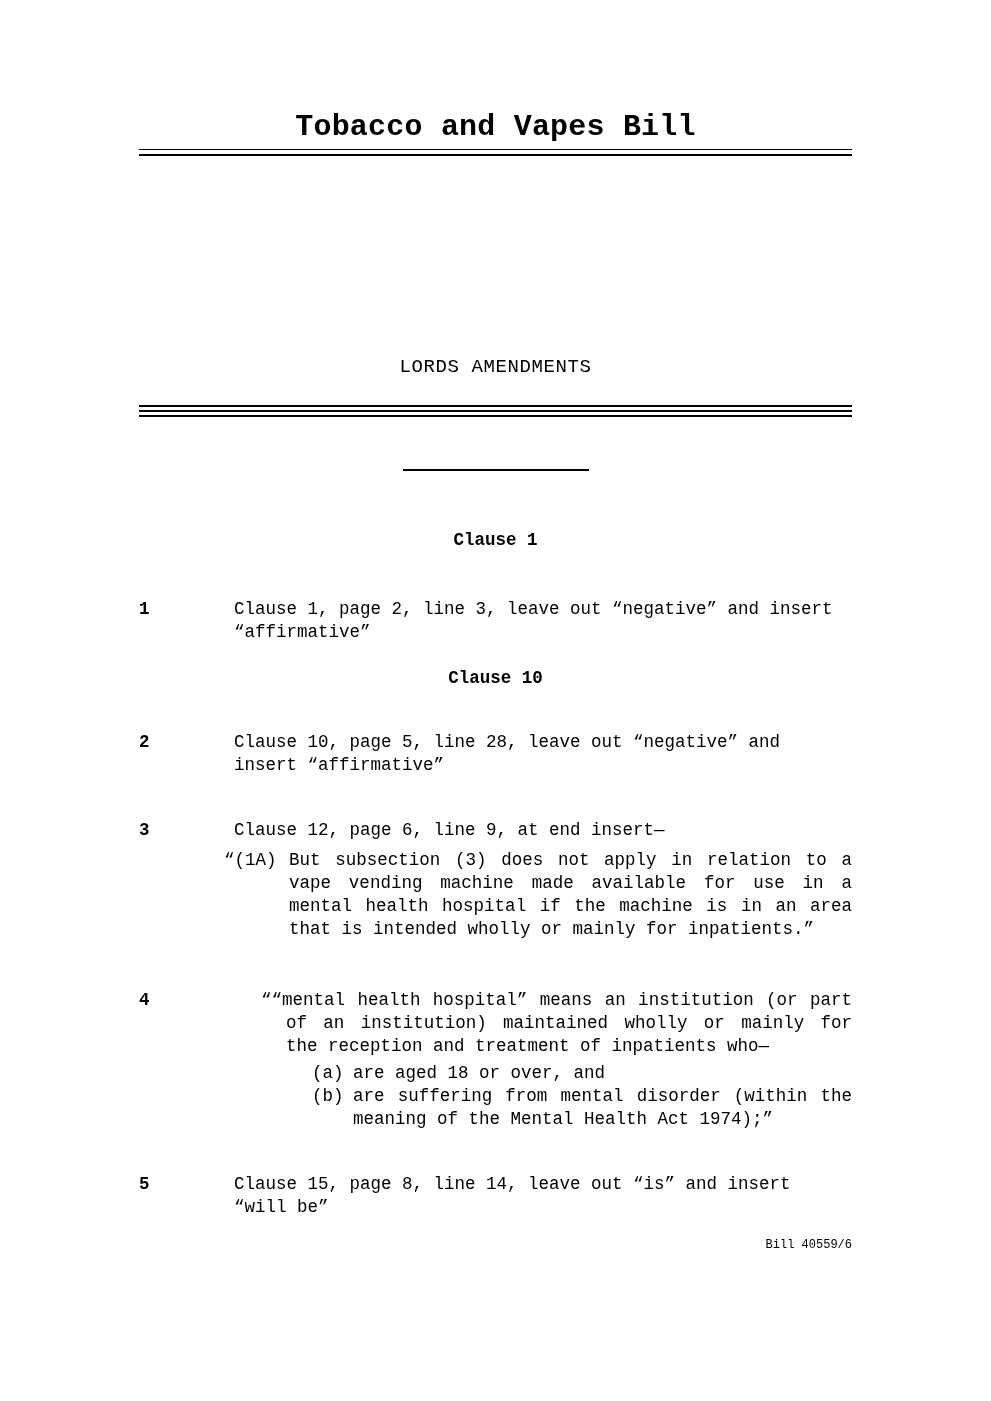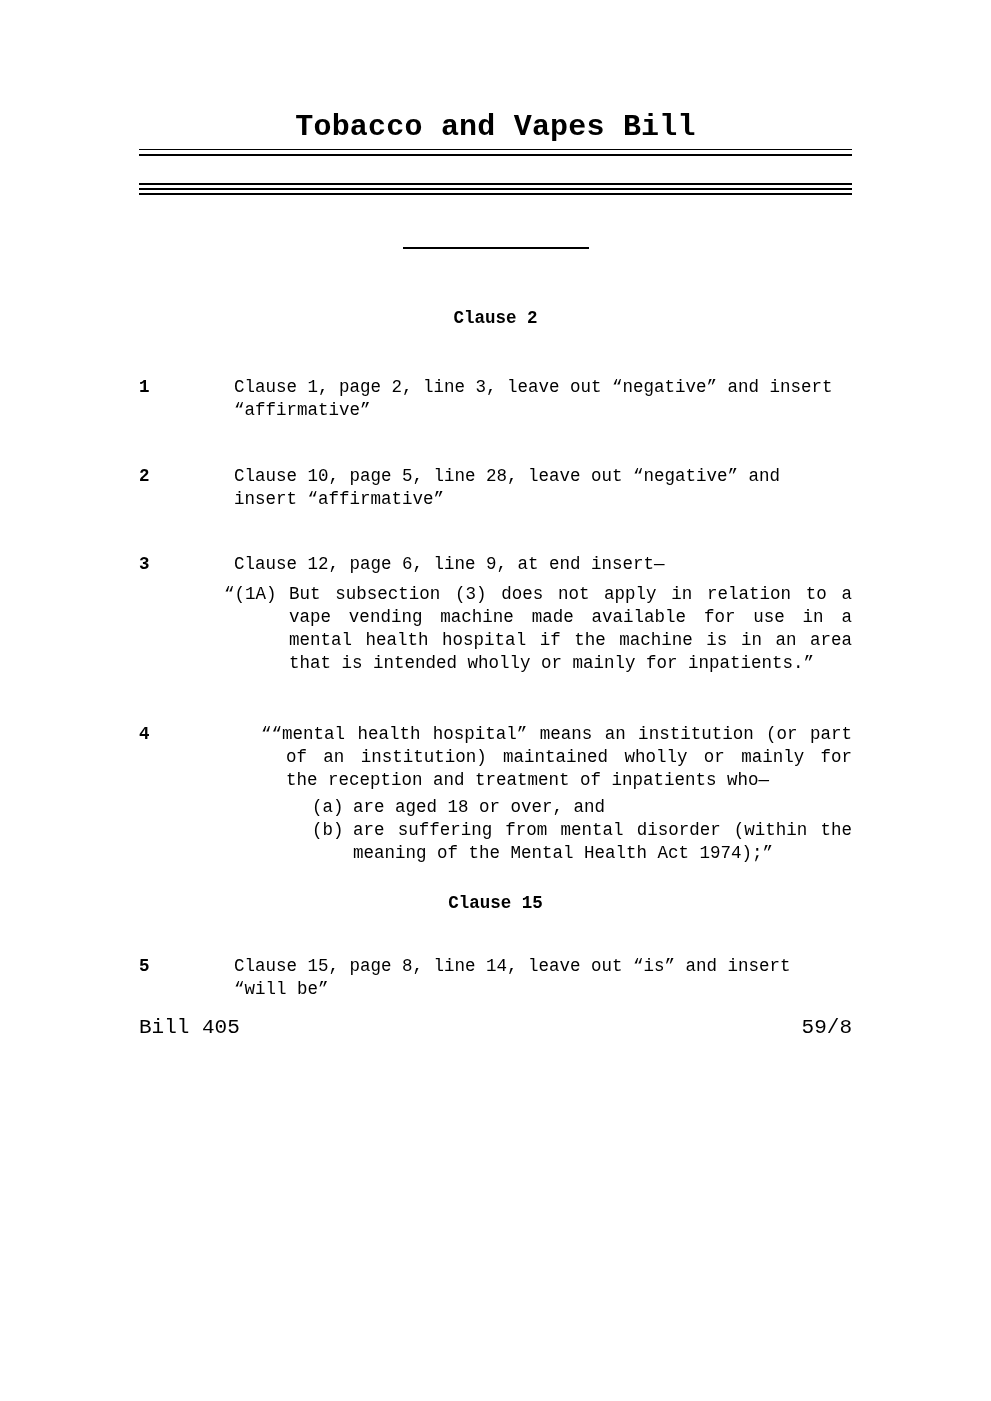--- a/index.html
+++ b/index.html
@@ -120,49 +120,51 @@
   .def-item {
     display: flex;
     margin-left: 78px;
   }
   .def-item .di-label { flex: 0 0 41px; }
   .def-item .di-text  { flex: 1; text-align: justify; }
 
   
   .page-footer {
     display: flex;
-    justify-content: space-between;
+    justify-content: flex-end;
     margin-top: 15px;
-    font-size: 21px;
+    font-size: 12px;
     line-height: 23px;
   }
 </style>
 </head>
 <body>
 
 <div class="page">
 
   <h1 class="bill-title">Tobacco and Vapes Bill</h1>
   <div class="title-rule"></div>
 
+  <div class="section-heading">LORDS AMENDMENTS</div>
 
   <div class="notebox">
     <div class="notebox-rule-top"></div>
     <div class="notebox-rule-bottom"></div>
   </div>
 
   <div class="short-divider"></div>
 
-  <div class="clause-heading mt-c1">Clause 2</div>
+  <div class="clause-heading mt-c1">Clause 1</div>
 
   <div class="amendment mt-a1">
     <span class="num">1</span>
     <div class="body">Clause 1, page 2, line 3, leave out “negative” and insert “affirmative”</div>
   </div>
 
+  <div class="clause-heading mt-c10">Clause 10</div>
 
   <div class="amendment mt-a2">
     <span class="num">2</span>
     <div class="body">Clause 10, page 5, line 28, leave out “negative” and insert “affirmative”</div>
   </div>
 
 
   <div class="amendment mt-a3">
     <span class="num">3</span>
     <div class="body">
@@ -184,25 +186,24 @@
           <span class="di-text">are aged 18 or over, and</span>
         </div>
         <div class="def-item">
           <span class="di-label">(b)</span>
           <span class="di-text">are suffering from mental disorder (within the meaning of the Mental Health Act 1974);”</span>
         </div>
       </div>
     </div>
   </div>
 
-  <div class="clause-heading mt-c15">Clause 15</div>
 
   <div class="amendment mt-a5">
     <span class="num">5</span>
     <div class="body">Clause 15, page 8, line 14, leave out “is” and insert “will be”</div>
   </div>
 
   <div class="page-footer">
     <span>Bill 405</span>
-    <span>59/8</span>
+    <span>59/6</span>
   </div>
 
 </div>
 
 </body></html>

